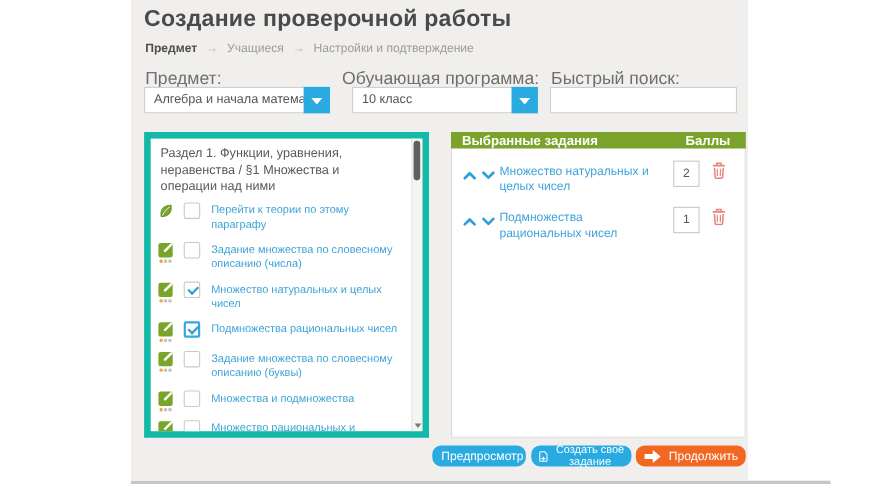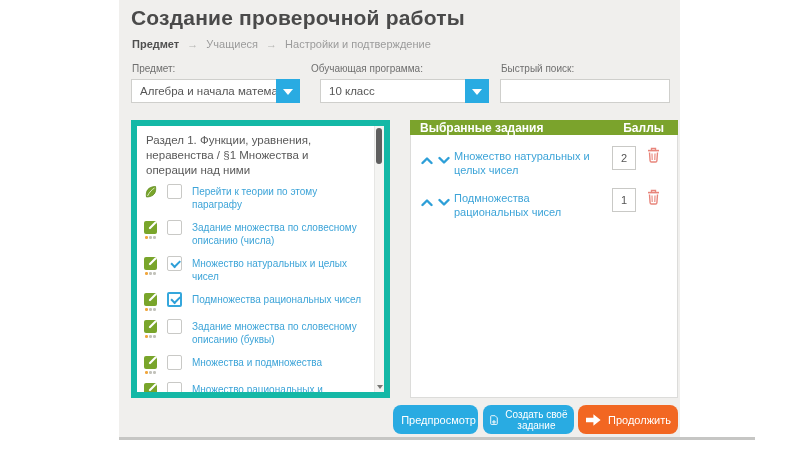--- a/index.html
+++ b/index.html
@@ -27,21 +27,21 @@
   }
   .breadcrumb {
     position: absolute; left: 13px; top: 38px;
     font-size: 11px; color: #9b9b9b;
   }
   .breadcrumb .crumb { color: #9b9b9b; }
   .breadcrumb .crumb.current { color: #4f4f4f; font-weight: bold; }
   .breadcrumb .sep { color: #b3b3b0; margin: 0 5px; }
 
   
-  .filter-label { position: absolute; font-size: 10px; color: #6f6f6f; }
+  .filter-label { position: absolute; font-size: 16px; color: #6f6f6f; }
   .lbl-subject { left: 13px; top: 63px; }
   .lbl-program { left: 192px; top: 63px; }
   .lbl-search  { left: 382px; top: 63px; }
   .select-box {
     position: absolute; top: 79px; height: 24px;
     background: #ffffff; border: 1px solid #cfcfcc;
     display: flex; align-items: center;
     box-sizing: border-box;
   }
   .sel-subject { left: 12px; width: 169px; }
@@ -155,21 +155,21 @@
     border: 1px solid #c9c9c6; background: #fff;
     font-size: 11px; color: #555; text-align: center;
     margin-right: 11px; margin-top: -3px; outline: none;
     font-family: "Liberation Sans", sans-serif;
   }
   .trash-btn { cursor: pointer; margin-top: -2px; background:none; border:none; padding:0; }
 
   
   .actions { position: absolute; top: 405px; left: 0; width: 559px; height: 28px; }
   .action-btn {
-    position: absolute; top: 0; height: 29px;
+    position: absolute; top: 0; height: 19px;
     border: none; border-radius: 8px; cursor: pointer;
     color: #ffffff; font-family: "Liberation Sans", sans-serif;
     display: flex; align-items: center; justify-content: center;
     gap: 6px; padding: 0 6px; box-sizing: border-box;
   }
   .btn-preview  { left: 274px; width: 85px; background: #29abe2; font-size: 11px; }
   .btn-create   { left: 364px; width: 91px; background: #29abe2; font-size: 10px; line-height: 11px; }
   .btn-continue { left: 459px; width: 100px; background: #f26722; font-size: 11px; }
   .btn-label { text-align: center; }
 </style>

